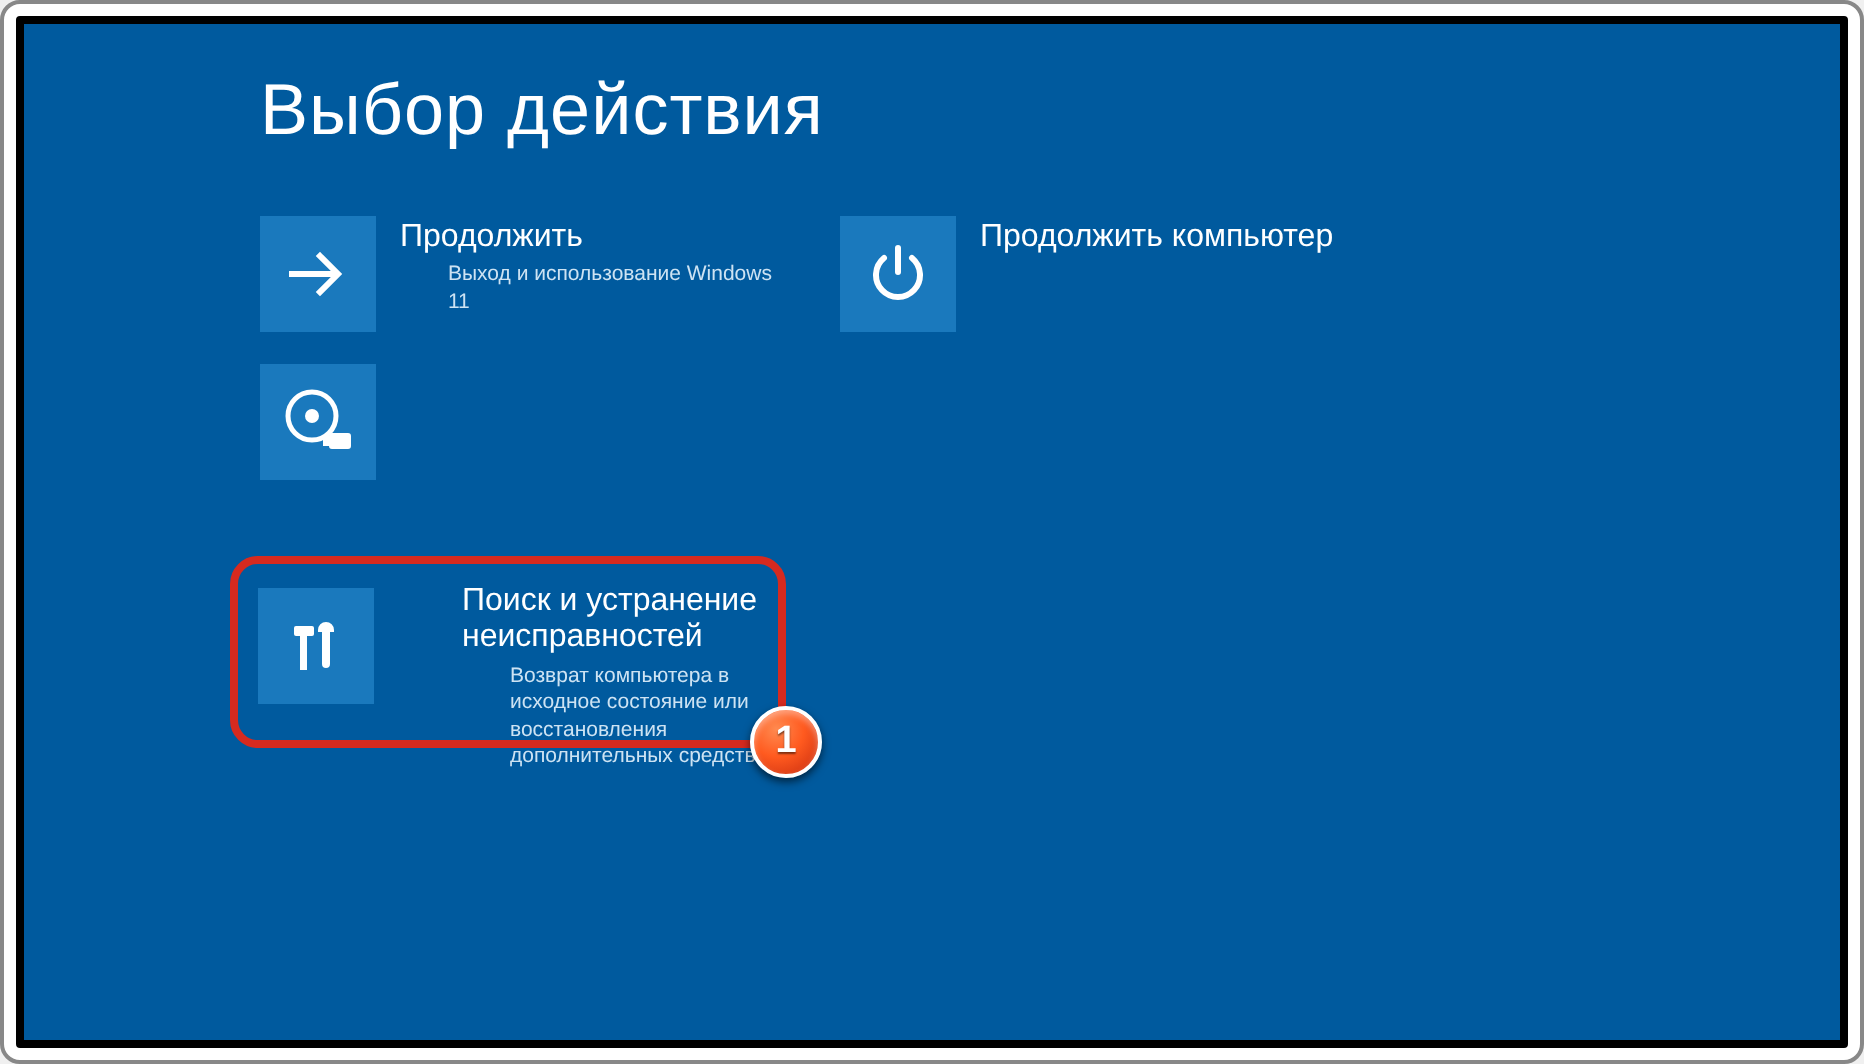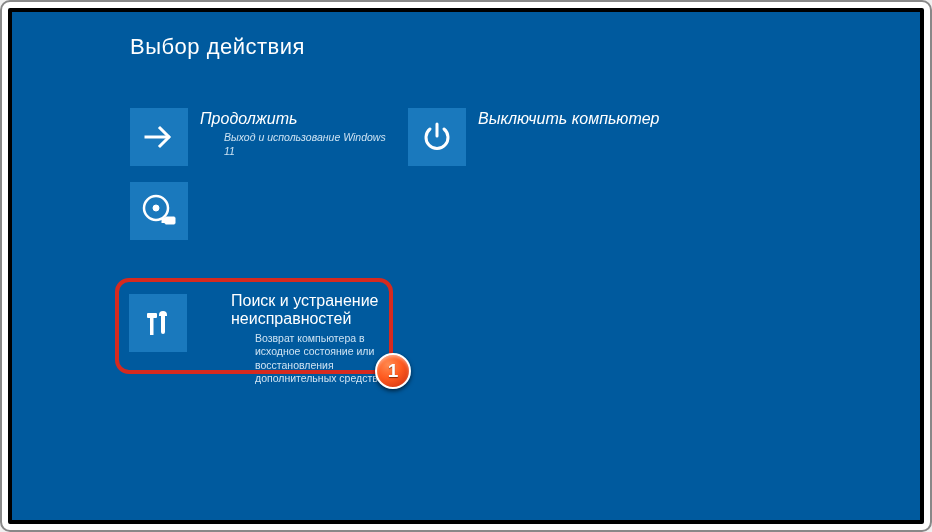--- a/index.html
+++ b/index.html
@@ -27,31 +27,31 @@
     border: 4px solid #000;
     border-radius: 2px;
     position: relative;
     color: #fff;
     overflow: hidden;
   }
   .title {
     position: absolute;
     left: 118px;
     top: 22px;
-    font-size: 22px;
+    font-size: 36px;
     font-weight: 300;
     letter-spacing: 0.5px;
   }
   .tiles {
     position: absolute;
     left: 118px;
     top: 96px;
     width: 600px;
   }
-  .row { display: flex; gap: 20px; margin-bottom: 14px; font-style: italic; }
+  .row { display: flex; gap: 32px; margin-bottom: 14px; }
   .tile {
     display: flex;
     align-items: flex-start;
     width: 258px;
     min-height: 60px;
     cursor: default;
   }
   .icon-box {
     width: 58px;
     height: 58px;
@@ -150,21 +150,21 @@
         <div class="tile">
           <div class="icon-box">
             <svg width="34" height="34" viewBox="0 0 34 34">
               <g stroke="#fff" stroke-width="3" fill="none" stroke-linecap="round">
                 <path d="M 10 9 A 11 11 0 1 0 24 9"></path>
                 <line x1="17" y1="4" x2="17" y2="16"></line>
               </g>
             </svg>
           </div>
           <div class="tile-text">
-            <div class="tile-title">Выключить компьютер</div>
+            <div class="tile-title">Продолжить компьютер</div>
           </div>
         </div>
       </div>
 
       <div class="row">
 
         <div class="tile">
           <div class="icon-box">
             <svg width="40" height="40" viewBox="0 0 40 40">
               <g stroke="#fff" fill="none">

